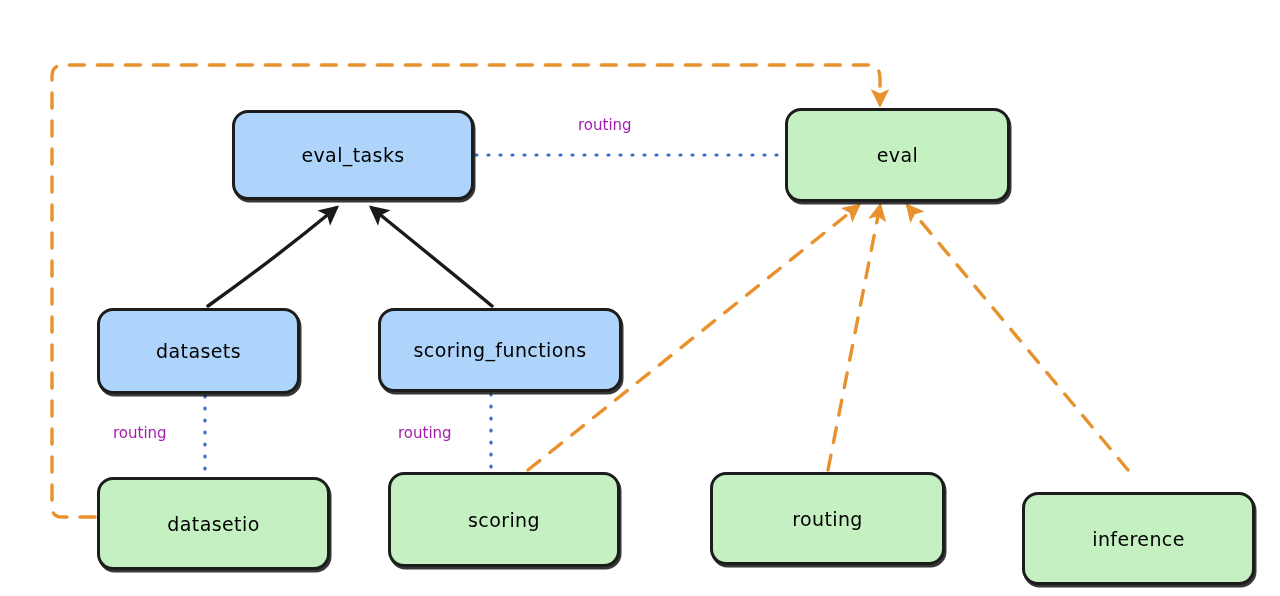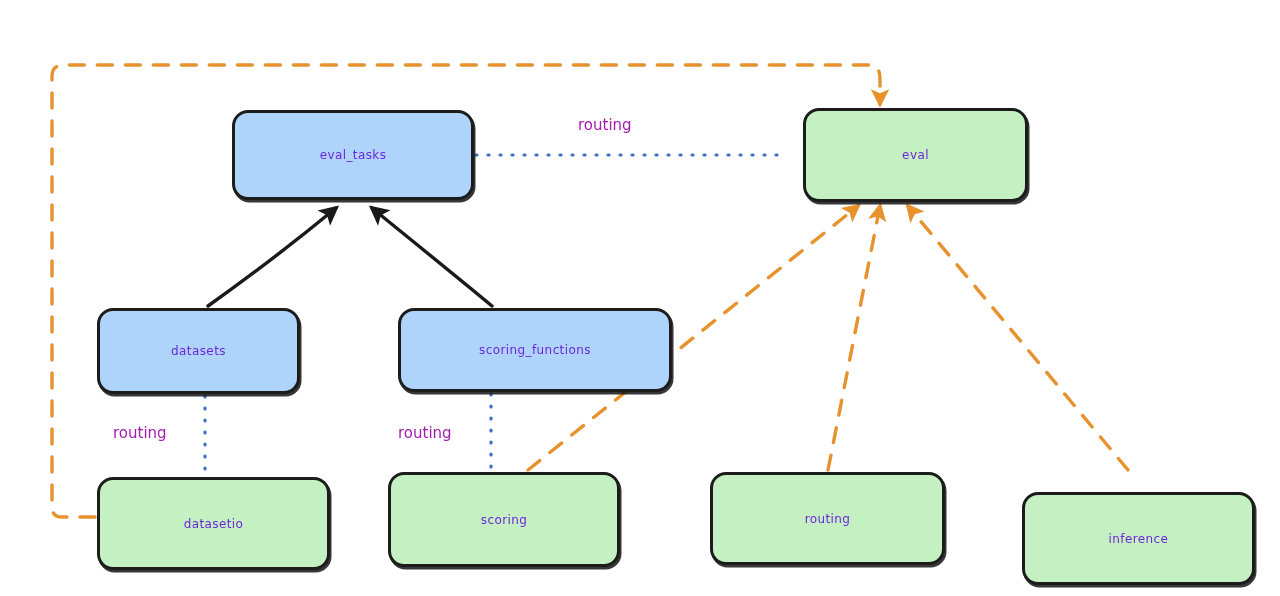--- a/index.html
+++ b/index.html
@@ -28,23 +28,23 @@
   }
   .node {
     position: absolute;
     box-sizing: border-box;
     border: 3px solid #1c1c1c;
     border-radius: 16px;
     display: flex;
     align-items: center;
     justify-content: center;
     text-align: center;
-    color: #6d28d9;
+    color: #000000;
     font-family: "DejaVu Sans", sans-serif;
-    font-size: 12px;
+    font-size: 19px;
     letter-spacing: 0.4px;
     z-index: 3;
     box-shadow: 1.5px 2.5px 0 rgba(20,20,20,0.85);
   }
   .node.blue  { background: #aed4fb; }
   .node.green { background: #c5f0c2; }
   .node .label { pointer-events: none; }
 
   .edge-label {
     position: absolute;
@@ -105,29 +105,29 @@
 
     <g>
       <path d="M 1128 470 L 908 206" fill="none" stroke="#e8922e" stroke-width="3.4" stroke-linecap="round" stroke-dasharray="15 13" marker-end="url(#arrow-orange)"></path>
     </g>
   </svg>
 
   <div class="node blue" style="left:232px; top:110px; width:242px; height:90px;">
     <span class="label">eval_tasks</span>
   </div>
 
-  <div class="node green" style="left:785px; top:108px; width:225px; height:94px;margin-left:18px;">
+  <div class="node green" style="left:785px; top:108px; width:225px; height:94px;">
     <span class="label">eval</span>
   </div>
 
   <div class="node blue" style="left:97px; top:308px; width:203px; height:86px;">
     <span class="label">datasets</span>
   </div>
 
-  <div class="node blue" style="left:378px; top:308px; width:274px; height:84px;margin-left:20px;">
+  <div class="node blue" style="left:378px; top:308px; width:244px; height:84px;">
     <span class="label">scoring_functions</span>
   </div>
 
   <div class="node green" style="left:97px; top:477px; width:233px; height:93px;">
     <span class="label">datasetio</span>
   </div>
 
   <div class="node green" style="left:388px; top:472px; width:232px; height:95px;">
     <span class="label">scoring</span>
   </div>

